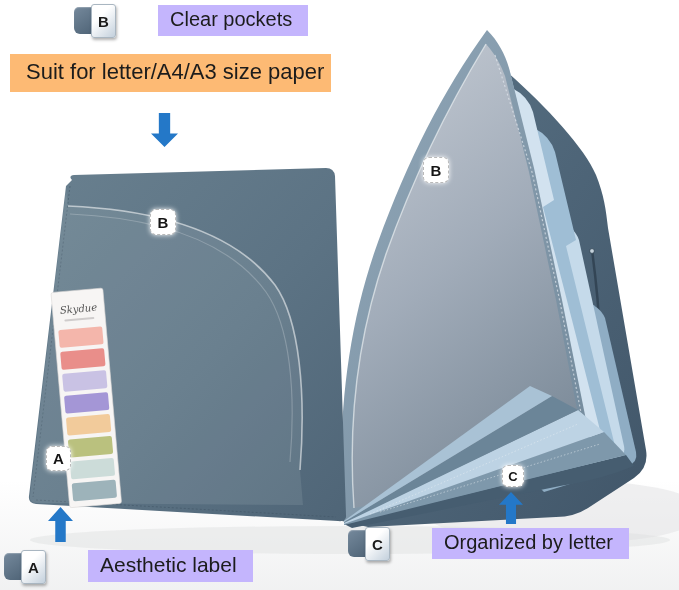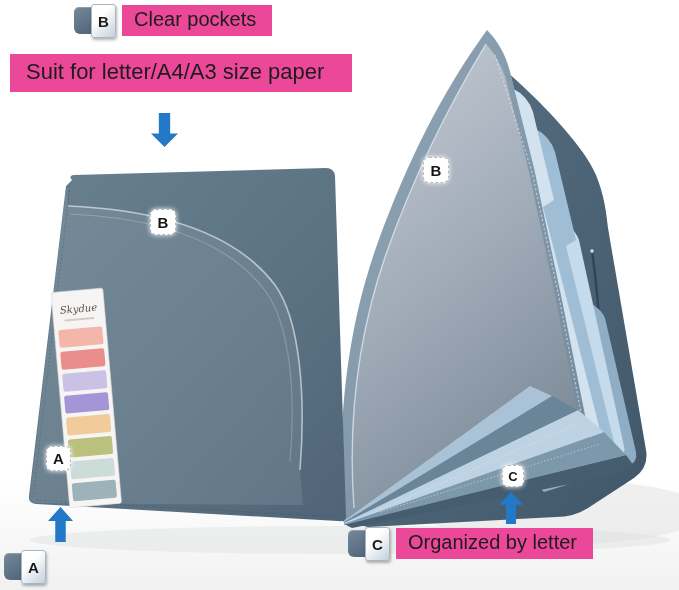--- a/index.html
+++ b/index.html
@@ -20,29 +20,29 @@
   
   .arrow{position:absolute;z-index:3;background:#2478c8;}
   .arrow-down{clip-path:polygon(50% 100%,100% 60%,71% 60%,71% 0,29% 0,29% 60%,0 60%);}
   .arrow-up  {clip-path:polygon(50% 0,100% 40%,71% 40%,71% 100%,29% 100%,29% 40%,0 40%);}
   .arrow.top   {left:151px;top:113px;width:27px;height:34px;}
   .arrow.left  {left:48px; top:507px;width:25px;height:35px;}
   .arrow.right {left:499px;top:492px;width:24px;height:32px;}
 
   
   .pill{position:absolute;z-index:4;display:flex;align-items:center;}
-  .pill-text{background:#ec4899;color:#1c1c1c;white-space:nowrap;}
+  .pill-text{background:#c4b5fd;color:#1c1c1c;white-space:nowrap;margin-left:36px;}
   .pill.top        {left:74px;top:2px;}
   .pill.top .pill-text{font-size:20px;padding:3px 16px 5px 12px;}
   .pill.bottom-left{left:4px;top:548px;}
   .pill.bottom-left .pill-text{font-size:21px;padding:3px 16px 5px 12px;}
   .pill.bottom-right{left:348px;top:525px;}
   .pill.bottom-right .pill-text{font-size:20px;padding:3px 16px 5px 12px;}
-  .subtitle{position:absolute;z-index:4;left:10px;top:54px;background:#ec4899;
-            color:#1c1c1c;font-size:22px;padding:5px 28px 7px 16px;white-space:nowrap;}
+  .subtitle{position:absolute;z-index:4;left:10px;top:54px;background:#fdba74;
+            color:#1c1c1c;font-size:22px;padding:5px 7px 7px 16px;white-space:nowrap;}
 
   
   .book-icon{position:relative;width:41px;height:36px;margin-right:7px;flex:0 0 auto;}
   .book-left{position:absolute;left:0;top:5px;width:22px;height:27px;
              background:linear-gradient(145deg,#7388:9b,#4e6376);
              background:linear-gradient(145deg,#7388 9b,#4e6376);}
   
   .book-left{background:linear-gradient(145deg,#75899c,#4d6275);border-radius:5px 2px 2px 6px;
              box-shadow:inset 0 1px 1px rgba(255,255,255,.25);}
   .book-right{position:absolute;left:17px;top:2px;width:23px;height:32px;
@@ -154,20 +154,21 @@
     <span class="pill-text">Clear pockets</span>
   </div>
 
   <div class="subtitle">Suit for letter/A4/A3 size paper</div>
 
   <div class="pill bottom-left">
     <span class="book-icon">
       <span class="book-left"></span>
       <span class="book-right">A</span>
     </span>
+    <span class="pill-text">Aesthetic label</span>
   </div>
 
   <div class="pill bottom-right">
     <span class="book-icon">
       <span class="book-left"></span>
       <span class="book-right">C</span>
     </span>
     <span class="pill-text">Organized by letter</span>
   </div>
 

